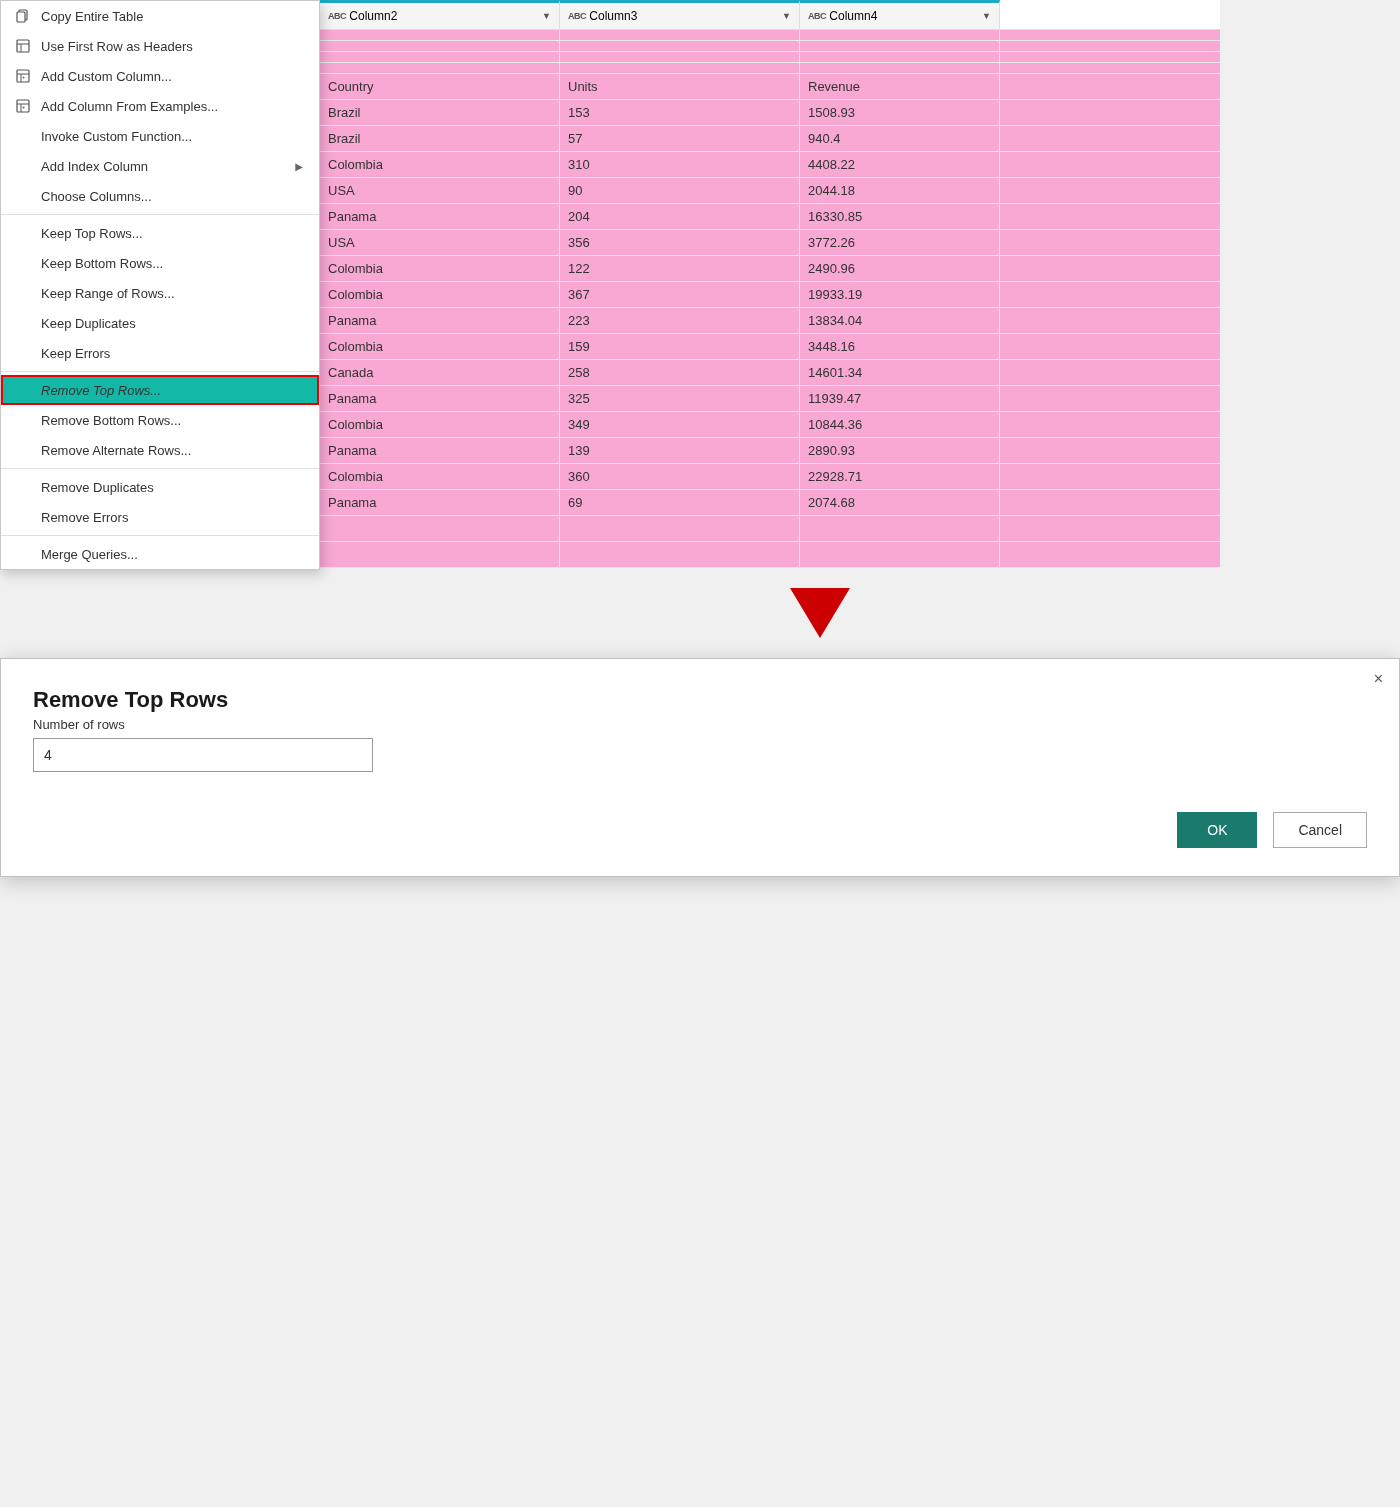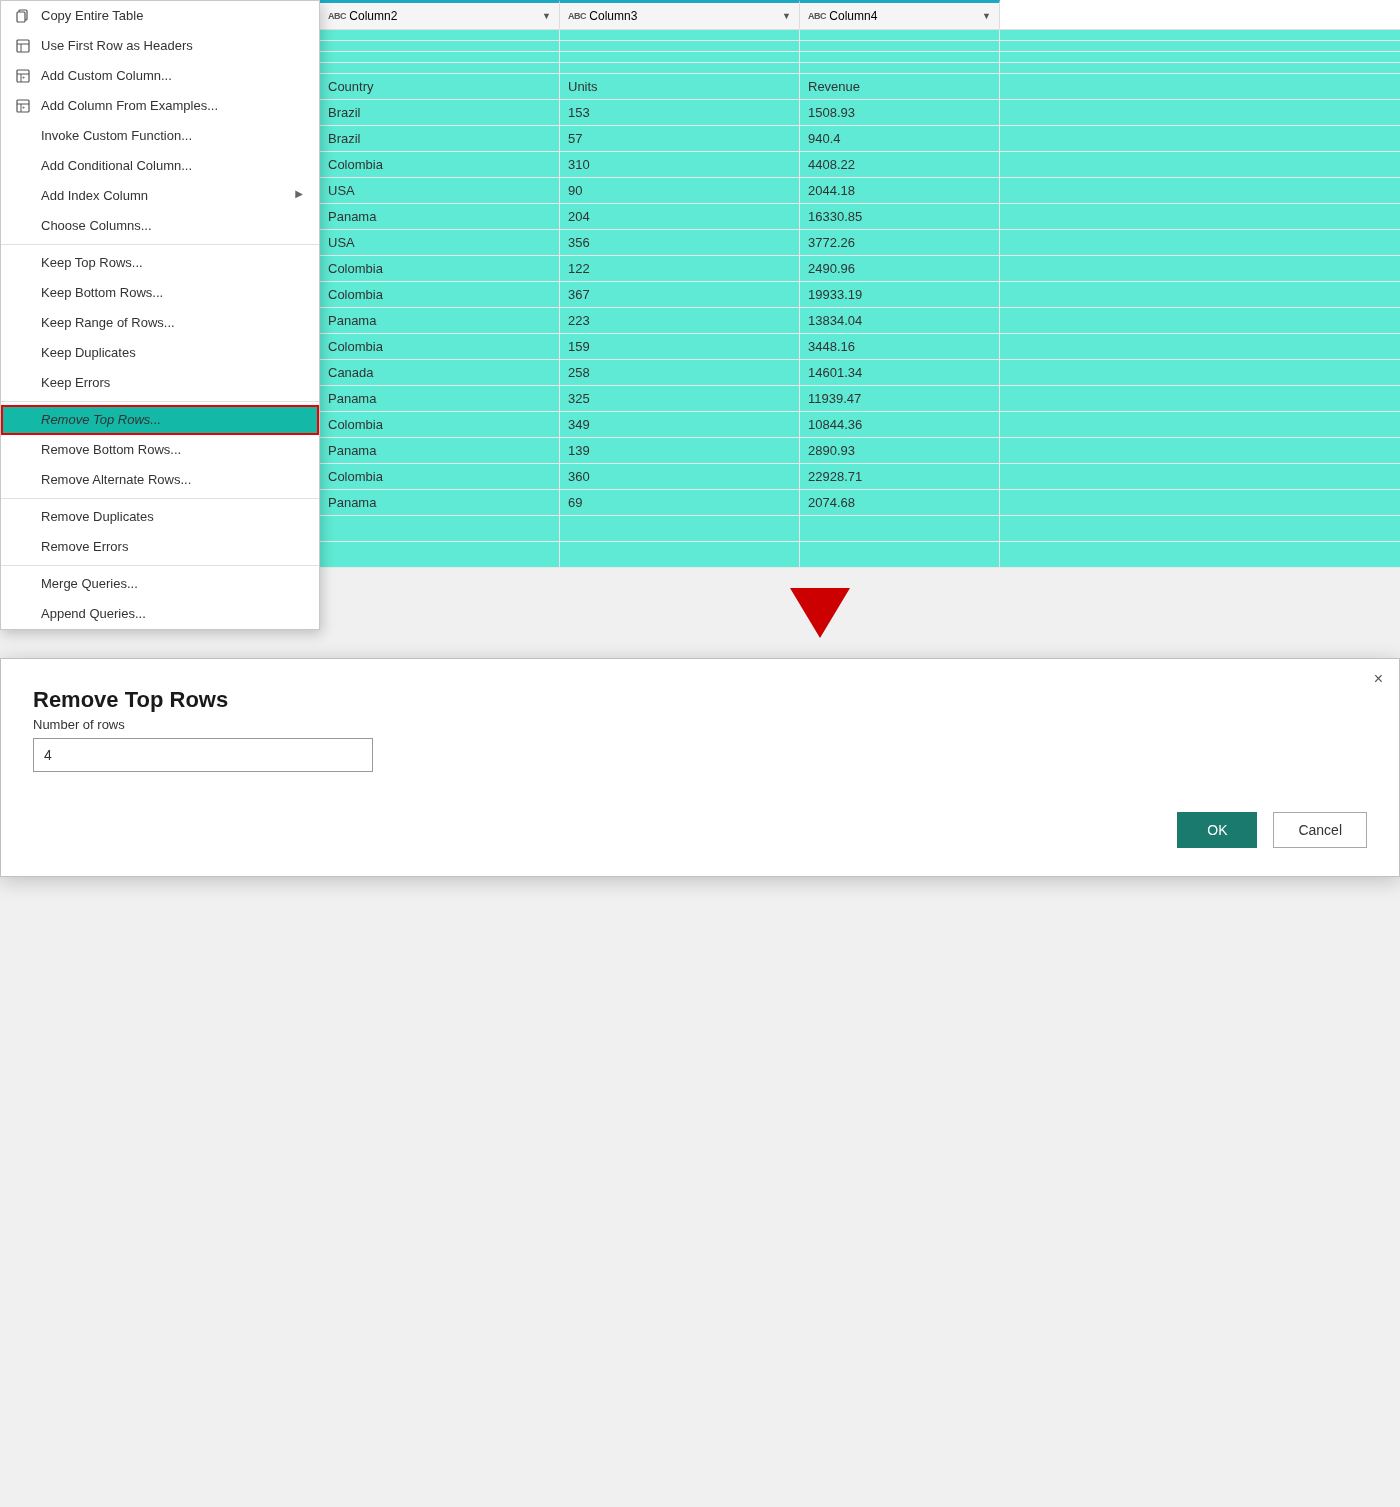--- a/index.html
+++ b/index.html
@@ -8,22 +8,22 @@
       font-size: 13px;
       background: #f0f0f0;
       width: 1400px;
       min-height: 1507px;
       position: relative;
     }
 
     
     .table-area {
       position: relative;
-      background: #5eead4;
-      width: 1400px;
+      background: #f9a8d4;
+      width: 1220px;
     }
 
     .table-header-row {
       display: flex;
       background: #fff;
       border-bottom: 1px solid #ddd;
     }
 
     .col-header {
       display: flex;
@@ -96,20 +96,21 @@
       left: 0;
       width: 320px;
       background: #fff;
       border: 1px solid #c8c8c8;
       box-shadow: 2px 4px 12px rgba(0,0,0,0.2);
       z-index: 100;
     }
 
     .menu-item {
       display: flex;
+      align-items: center;
       padding: 7px 16px 7px 12px;
       cursor: pointer;
       color: #333;
       position: relative;
     }
 
     .menu-item.highlighted {
       background: #14b8a6;
       outline: 2px solid #e00;
       outline-offset: -2px;
@@ -465,24 +466,20 @@
         </svg>
       </span>
       <span class="menu-label">Add Column From Examples...</span>
     </div>
     <div class="menu-item">
       <span class="menu-icon"></span>
       <span class="menu-label">Invoke Custom Function...</span>
     </div>
     <div class="menu-item">
       <span class="menu-icon"></span>
-      <span class="menu-label">Add Conditional Column...</span>
-    </div>
-    <div class="menu-item">
-      <span class="menu-icon"></span>
       <span class="menu-label">Add Index Column</span>
       <span class="submenu-arrow">▶</span>
     </div>
     <div class="menu-item">
       <span class="menu-icon"></span>
       <span class="menu-label">Choose Columns...</span>
     </div>
     <div class="menu-separator"></div>
     <div class="menu-item">
       <span class="menu-icon"></span>
@@ -523,24 +520,20 @@
       <span class="menu-label">Remove Duplicates</span>
     </div>
     <div class="menu-item">
       <span class="menu-icon"></span>
       <span class="menu-label">Remove Errors</span>
     </div>
     <div class="menu-separator"></div>
     <div class="menu-item">
       <span class="menu-icon"></span>
       <span class="menu-label">Merge Queries...</span>
-    </div>
-    <div class="menu-item">
-      <span class="menu-icon"></span>
-      <span class="menu-label">Append Queries...</span>
     </div>
   </div>
 
 <div class="big-arrow">
   <div class="arrow-down"></div>
 </div>
 
 <div class="dialog-overlay">
   <div class="dialog">
     <button class="dialog-close">×</button>

